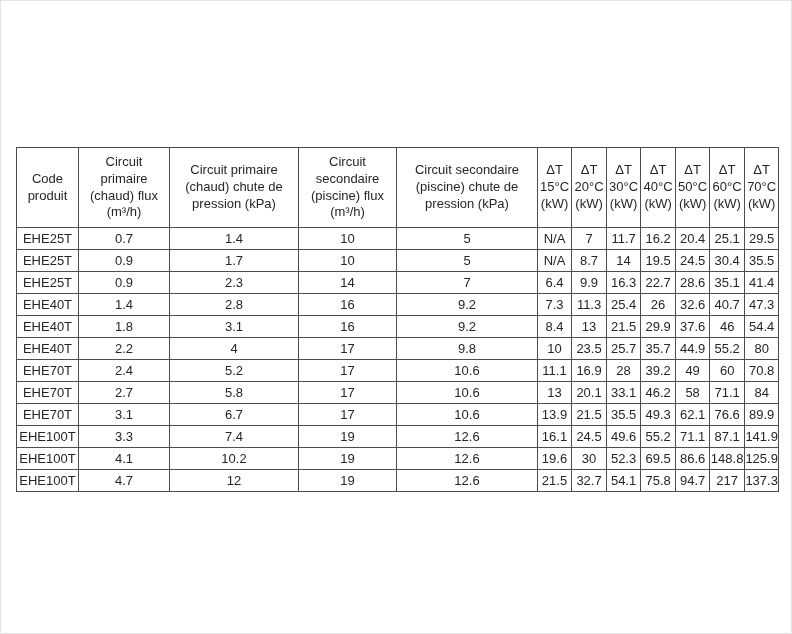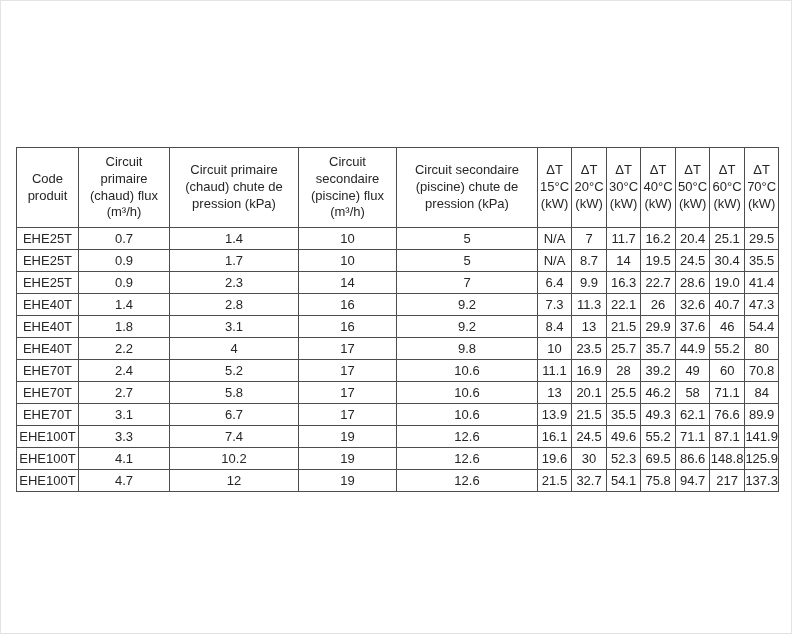--- a/index.html
+++ b/index.html
@@ -142,32 +142,32 @@
           <td>EHE25T</td>
           <td>0.9</td>
           <td>2.3</td>
           <td>14</td>
           <td>7</td>
           <td>6.4</td>
           <td>9.9</td>
           <td>16.3</td>
           <td>22.7</td>
           <td>28.6</td>
-          <td>19.0</td>
+          <td>35.1</td>
           <td>41.4</td>
         </tr>
         <tr>
           <td>EHE40T</td>
           <td>1.4</td>
           <td>2.8</td>
           <td>16</td>
           <td>9.2</td>
           <td>7.3</td>
           <td>11.3</td>
-          <td>22.1</td>
+          <td>25.4</td>
           <td>26</td>
           <td>32.6</td>
           <td>40.7</td>
           <td>47.3</td>
         </tr>
         <tr>
           <td>EHE40T</td>
           <td>1.8</td>
           <td>3.1</td>
           <td>16</td>
@@ -209,21 +209,21 @@
           <td>70.8</td>
         </tr>
         <tr>
           <td>EHE70T</td>
           <td>2.7</td>
           <td>5.8</td>
           <td>17</td>
           <td>10.6</td>
           <td>13</td>
           <td>20.1</td>
-          <td>25.5</td>
+          <td>33.1</td>
           <td>46.2</td>
           <td>58</td>
           <td>71.1</td>
           <td>84</td>
         </tr>
         <tr>
           <td>EHE70T</td>
           <td>3.1</td>
           <td>6.7</td>
           <td>17</td>

